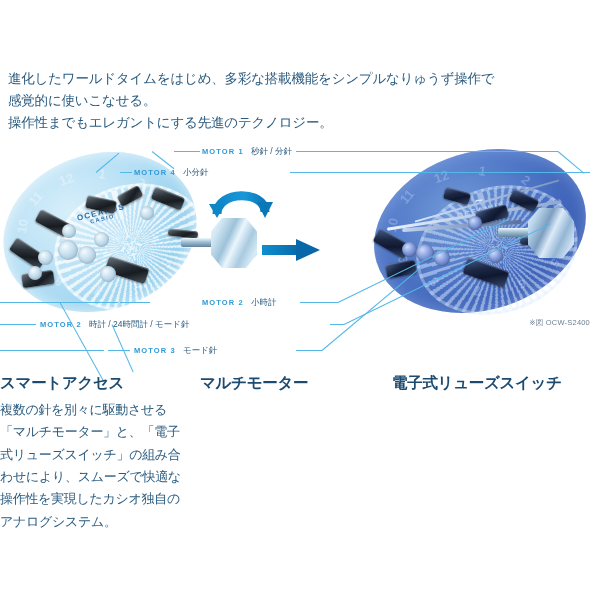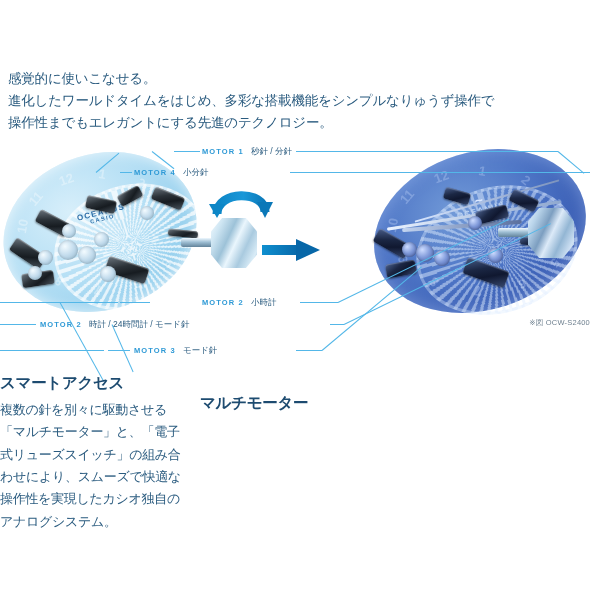--- a/index.html
+++ b/index.html
@@ -150,41 +150,41 @@
   }
   .note{
     position:absolute;right:10px;top:180px;
     font-size:7.5px;color:#6d7f8e;letter-spacing:.2px;
   }
 
   
   .cols{position:absolute;left:0;top:374px;width:600px;}
   .col{position:absolute;top:0;}
   .c1{left:0;width:186px;}
-  .c2{left:200px;width:182px;margin-top:20px;}
+  .c2{left:200px;width:182px;}
   .c3{left:392px;width:200px;}
   .col h3{
     margin:0 0 8px 0;
     font-size:15.5px;font-weight:700;color:#1d4b70;
     letter-spacing:-0.3px;line-height:1.1;white-space:nowrap;
   }
   .col p{
     margin:0;font-size:13px;line-height:1.72;color:#2a5b7f;
     letter-spacing:-0.3px;text-align:left;
   }
 </style>
 </head>
 <body>
 
 <div id="page">
 
 
   <div class="intro">
+    <div>進化したワールドタイムをはじめ、多彩な搭載機能をシンプルなりゅうず操作で</div>
     <div>感覚的に使いこなせる。</div>
-    <div>進化したワールドタイムをはじめ、多彩な搭載機能をシンプルなりゅうず操作で</div>
     <div>操作性までもエレガントにする先進のテクノロジー。</div>
   </div>
 
   <div class="diagram">
 
     <div class="movement mv-left">
       <div class="disc disc-l"></div>
       <div class="numring l" id="numring-left">
           <span style="transform: translate(5.26598e-15px, -66px) rotate(10deg);">1</span>
           <span style="transform: translate(43px, -57.1577px) rotate(40deg);">2</span>
@@ -358,16 +358,17 @@
 
   <div class="cols">
     <div class="col c1">
       <h3>スマートアクセス</h3>
       <p>複数の針を別々に駆動させる「マルチモーター」と、「電子式リューズスイッチ」の組み合わせにより、スムーズで快適な操作性を実現したカシオ独自のアナログシステム。</p>
     </div>
     <div class="col c2">
       <h3>マルチモーター</h3>
     </div>
     <div class="col c3">
+      <h3>電子式リューズスイッチ</h3>
     </div>
   </div>
 
 </div>
 
 </body></html>

